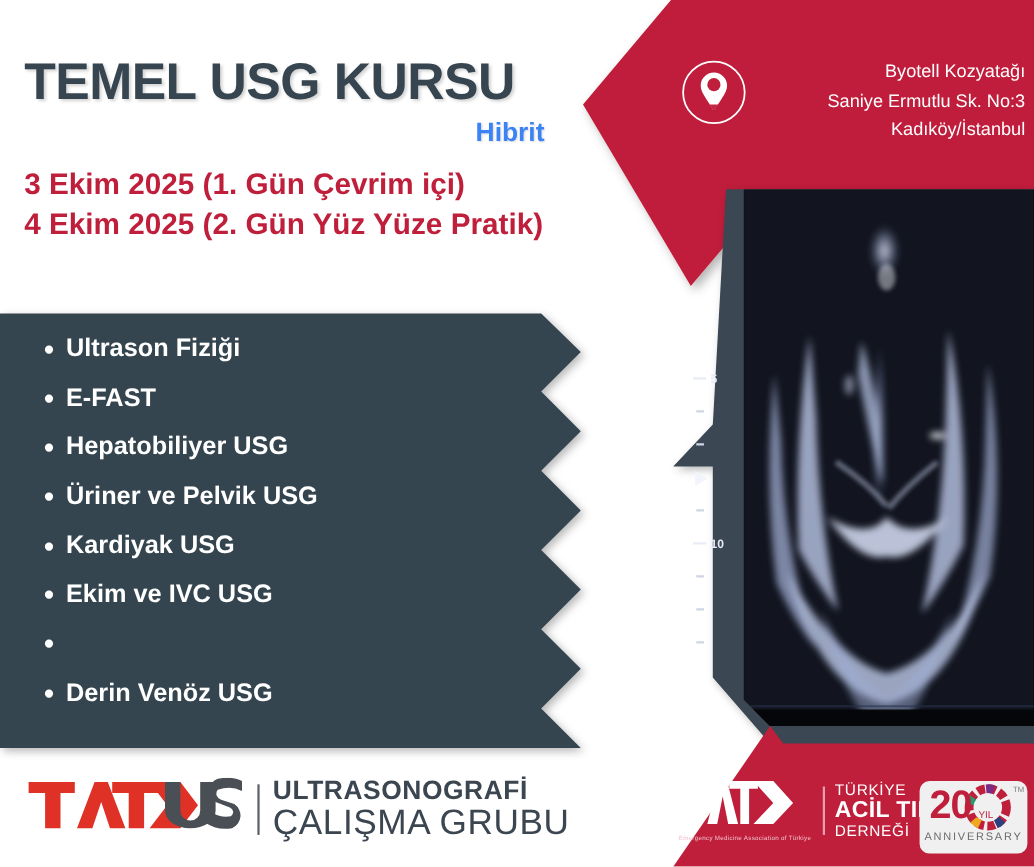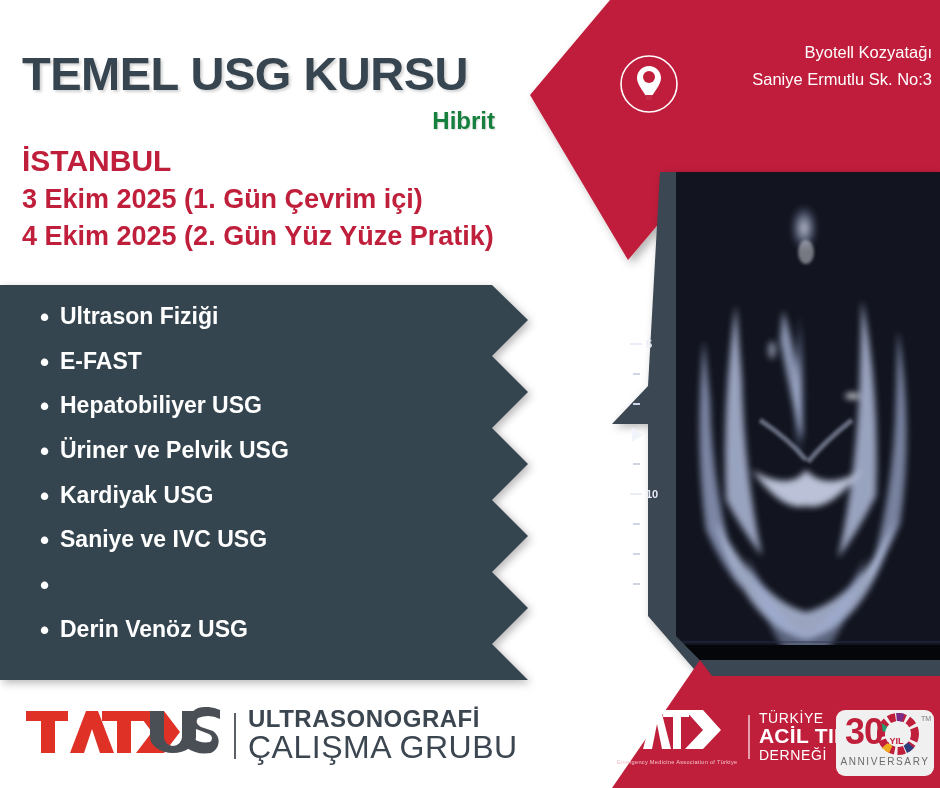--- a/index.html
+++ b/index.html
@@ -20,39 +20,39 @@
   .bg-svg { position:absolute; left:0; top:0; width:940px; height:788px; }
 
   
   .title-block { position:absolute; left:22px; top:50px; width:500px; }
   .main-title {
     font-size:47px; font-weight:bold; letter-spacing:-0.5px;
     color:#36454f; line-height:1.0; white-space:nowrap;
     text-shadow:2px 2px 3px rgba(0,0,0,0.18);
   }
   .subtitle {
-    font-size:24px; font-weight:bold; color:#15803d;
+    font-size:24px; font-weight:bold; color:#3b82f6;
     text-align:right; width:473px; margin-top:10px;
     text-shadow:1px 1px 2px rgba(0,0,0,0.15);
   }
 
   .city-block { position:absolute; left:22px; top:145px; }
   .city {
     font-size:30px; font-weight:bold; color:#c01f3b;
     line-height:1.05; letter-spacing:0px;
   }
   .date-line {
     font-size:27px; font-weight:bold; color:#c01f3b;
     line-height:1.38; white-space:nowrap; margin-top:4px;
   }
   .date-line.second { margin-top:0; }
 
   
   .address-box {
-    position:absolute; left:700px; top:39px; width:232px;
+    position:absolute; left:700px; top:52px; width:232px;
     text-align:right; color:#ffffff;
     font-size:16.5px; line-height:1.62; font-weight:normal;
   }
   .pin-wrap {
     position:absolute; left:619px; top:54px;
     width:60px; height:60px;
   }
 
   
   .list-block {
@@ -103,21 +103,21 @@
     width:98px; height:66px;
     background:#f0f0f0; border-radius:9px;
   }
   .anniv-30 {
     position:absolute; left:9px; top:4px;
     font-size:36px; font-weight:bold; color:#c01f3b; line-height:1;
     letter-spacing:-1px;
   }
   .anniv-yil {
     position:absolute; left:51px; top:26px;
-    font-size:9px; font-weight:bold; color:#c01f3b;
+    font-size:9px; font-weight:normal; color:#c01f3b;
   }
   .anniv-tm {
     position:absolute; left:85px; top:5px;
     font-size:7px; color:#7a7a7a;
   }
   .anniv-word {
     position:absolute; left:0; top:46px; width:98px;
     text-align:center; font-size:10px; color:#6b6b6b;
     letter-spacing:1.6px;
   }
@@ -206,36 +206,36 @@
 
     <polygon points="700,660 940,660 940,676 712,676" fill="#3b4752"></polygon>
   </svg>
 
   <div class="title-block">
     <div class="main-title">TEMEL USG KURSU</div>
     <div class="subtitle">Hibrit</div>
   </div>
 
   <div class="city-block">
-    <div class="city">İSTANBUL</div>
     <div class="date-line">3 Ekim 2025 (1. Gün Çevrim içi)</div>
     <div class="date-line second">4 Ekim 2025 (2. Gün Yüz Yüze Pratik)</div>
   </div>
 
   <div class="pin-wrap">
     <svg viewBox="0 0 60 60" width="60" height="60">
       <circle cx="30" cy="30" r="28" fill="none" stroke="#ffffff" stroke-width="1.6"></circle>
       <path d="M30 12 C23.4 12 18 17.4 18 24 C18 31 26 39 29 46 L31 46 C34 39 42 31 42 24 C42 17.4 36.6 12 30 12 Z" fill="#ffffff"></path>
       <circle cx="30" cy="23" r="6" fill="#c01f3b"></circle>
       <path d="M26 41 L30 48 L34 41 Z" fill="#c01f3b" opacity="0.95"></path>
     </svg>
   </div>
   <div class="address-box">
     <div>Byotell Kozyatağı</div>
     <div>Saniye Ermutlu Sk. No:3</div>
+    <div>Kadıköy/İstanbul</div>
   </div>
 
   <div class="list-block">
     <div class="bullet-item">
       <span class="bullet-dot">•</span>
       <span class="bullet-text">Ultrason Fiziği</span>
     </div>
     <div class="bullet-item">
       <span class="bullet-dot">•</span>
       <span class="bullet-text">E-FAST</span>
@@ -247,21 +247,21 @@
     <div class="bullet-item">
       <span class="bullet-dot">•</span>
       <span class="bullet-text">Üriner ve Pelvik USG</span>
     </div>
     <div class="bullet-item">
       <span class="bullet-dot">•</span>
       <span class="bullet-text">Kardiyak USG</span>
     </div>
     <div class="bullet-item">
       <span class="bullet-dot">•</span>
-      <span class="bullet-text">Saniye ve IVC USG</span>
+      <span class="bullet-text">Ekim ve IVC USG</span>
     </div>
     <div class="bullet-item">
       <span class="bullet-dot">•</span>
     </div>
     <div class="bullet-item">
       <span class="bullet-dot">•</span>
       <span class="bullet-text">Derin Venöz USG</span>
     </div>
   </div>
 
@@ -327,19 +327,19 @@
     <svg width="98" height="66" viewBox="0 0 98 66" style="position:absolute;left:0;top:0;">
       <g transform="translate(62,24)">
         <circle r="17" fill="none" stroke="#c01f3b" stroke-width="8" stroke-dasharray="7 3"></circle>
         <circle r="17" fill="none" stroke="#2e3f7e" stroke-width="8" stroke-dasharray="7 96" stroke-dashoffset="-12"></circle>
         <circle r="17" fill="none" stroke="#f0a81e" stroke-width="8" stroke-dasharray="7 96" stroke-dashoffset="-34"></circle>
         <circle r="17" fill="none" stroke="#1f9e6e" stroke-width="8" stroke-dasharray="7 96" stroke-dashoffset="-56"></circle>
         <circle r="17" fill="none" stroke="#7a2b84" stroke-width="8" stroke-dasharray="7 96" stroke-dashoffset="-78"></circle>
         <circle r="11" fill="#f0f0f0"></circle>
       </g>
     </svg>
-    <div class="anniv-30">30</div>
+    <div class="anniv-30">20</div>
     <div class="anniv-yil">.YIL</div>
     <div class="anniv-tm">TM</div>
     <div class="anniv-word">ANNIVERSARY</div>
   </div>
 
 </div>
 
 </body></html>

